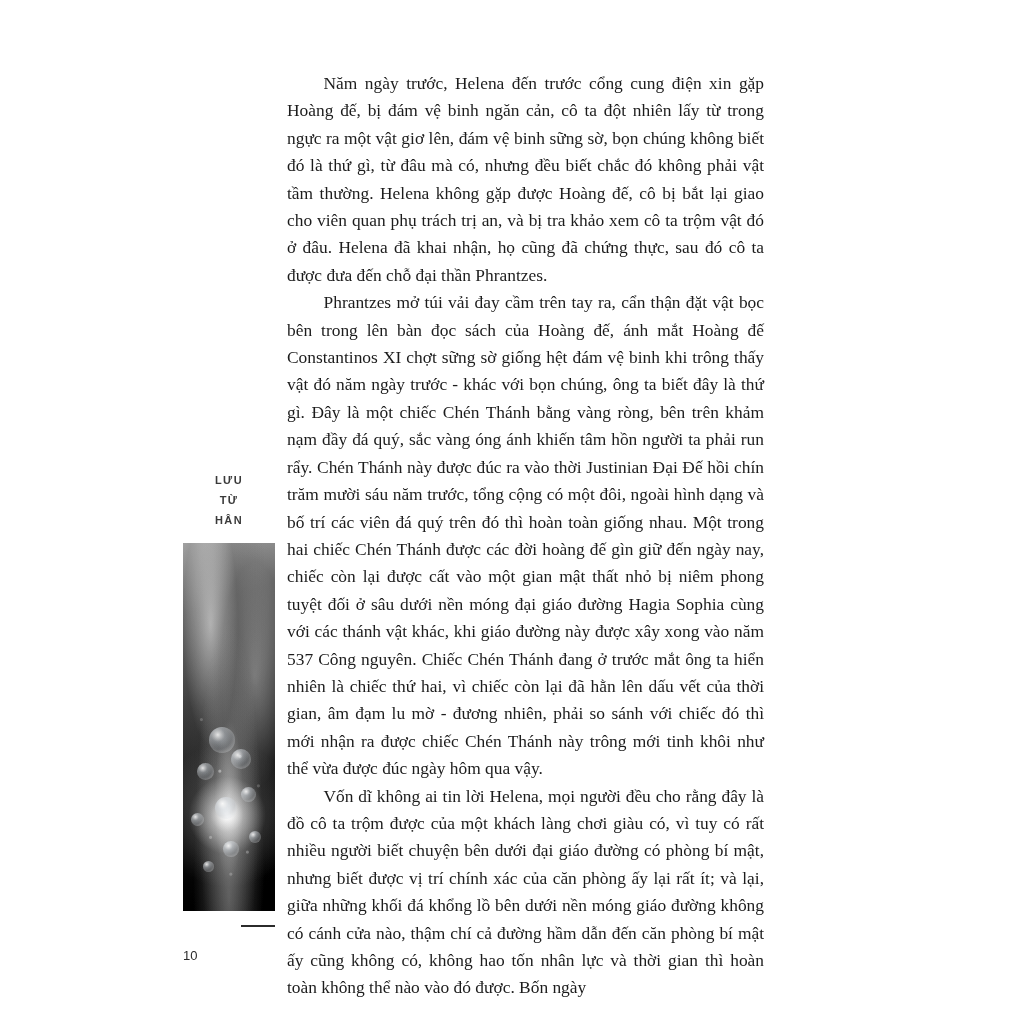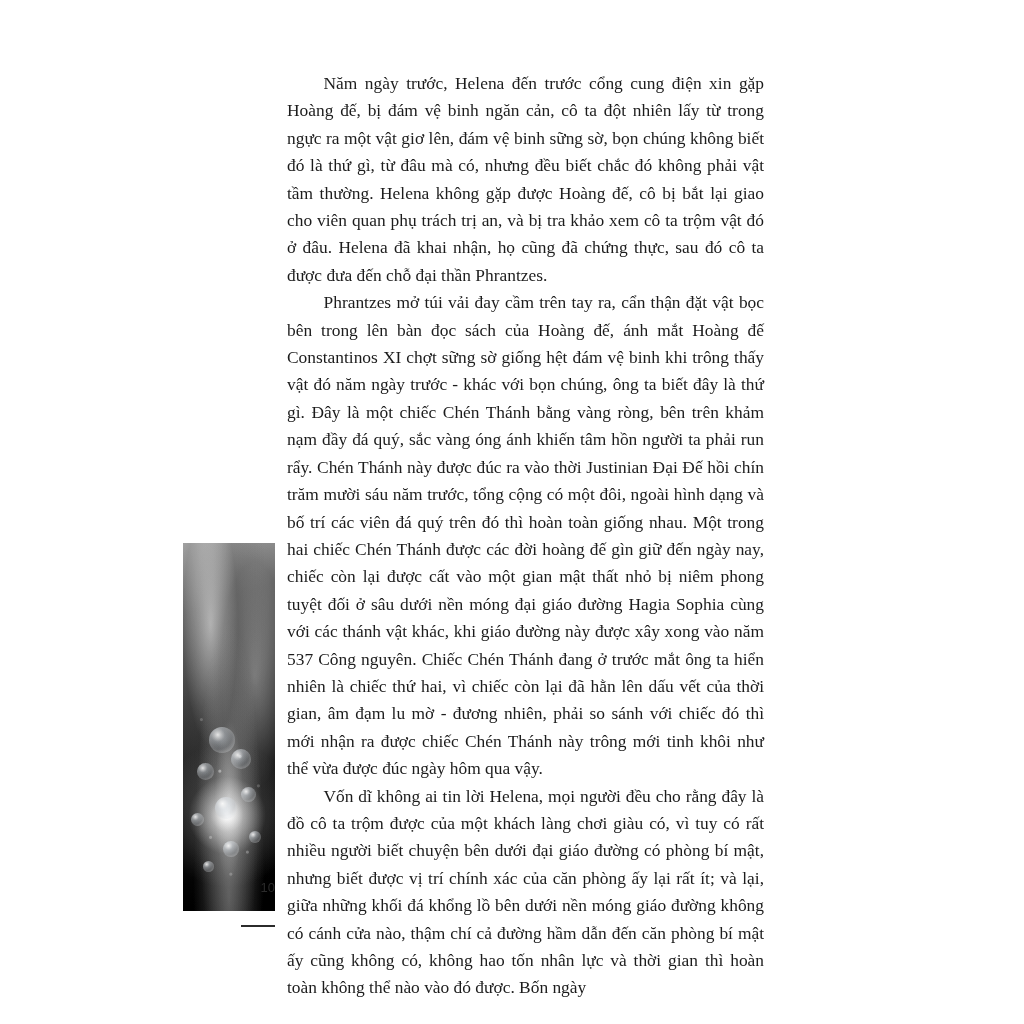--- a/index.html
+++ b/index.html
@@ -90,23 +90,23 @@
     position: absolute;
     left: 241px;
     top: 925px;
     width: 34px;
     height: 2px;
     background: #2b2b2b;
   }
   .folio {
     position: absolute;
     left: 183px;
-    top: 880px;
+    top: 948px;
     width: 92px;
-    text-align: right;
+    text-align: left;
     font-family: "Liberation Sans", sans-serif;
     font-size: 13px;
     color: #2b2b2b;
   }
 
   
   .textcol {
     position: absolute;
     left: 287px;
     top: 70px;
@@ -123,20 +123,27 @@
   }
   .textcol p.indent {
     text-indent: 2.1em;
   }
 </style>
 </head>
 <body>
 
 <div class="page">
 
+  <div class="margin-col">
+    <div class="series-label">
+      <div>LƯU</div>
+      <div>TỪ</div>
+      <div>HÂN</div>
+    </div>
+  </div>
 
   <div class="thumb-wrap">
     <div class="thumb"></div>
     <div class="thumb-bubbles">
       <div class="bub" style="left:26px; top:26px; width:26px; height:26px;"></div>
       <div class="bub" style="left:48px; top:48px; width:20px; height:20px;"></div>
       <div class="bub" style="left:14px; top:62px; width:17px; height:17px;"></div>
       <div class="bub" style="left:58px; top:86px; width:15px; height:15px;"></div>
       <div class="bub" style="left:32px; top:96px; width:22px; height:22px;"></div>
       <div class="bub" style="left:8px;  top:112px; width:13px; height:13px;"></div>

